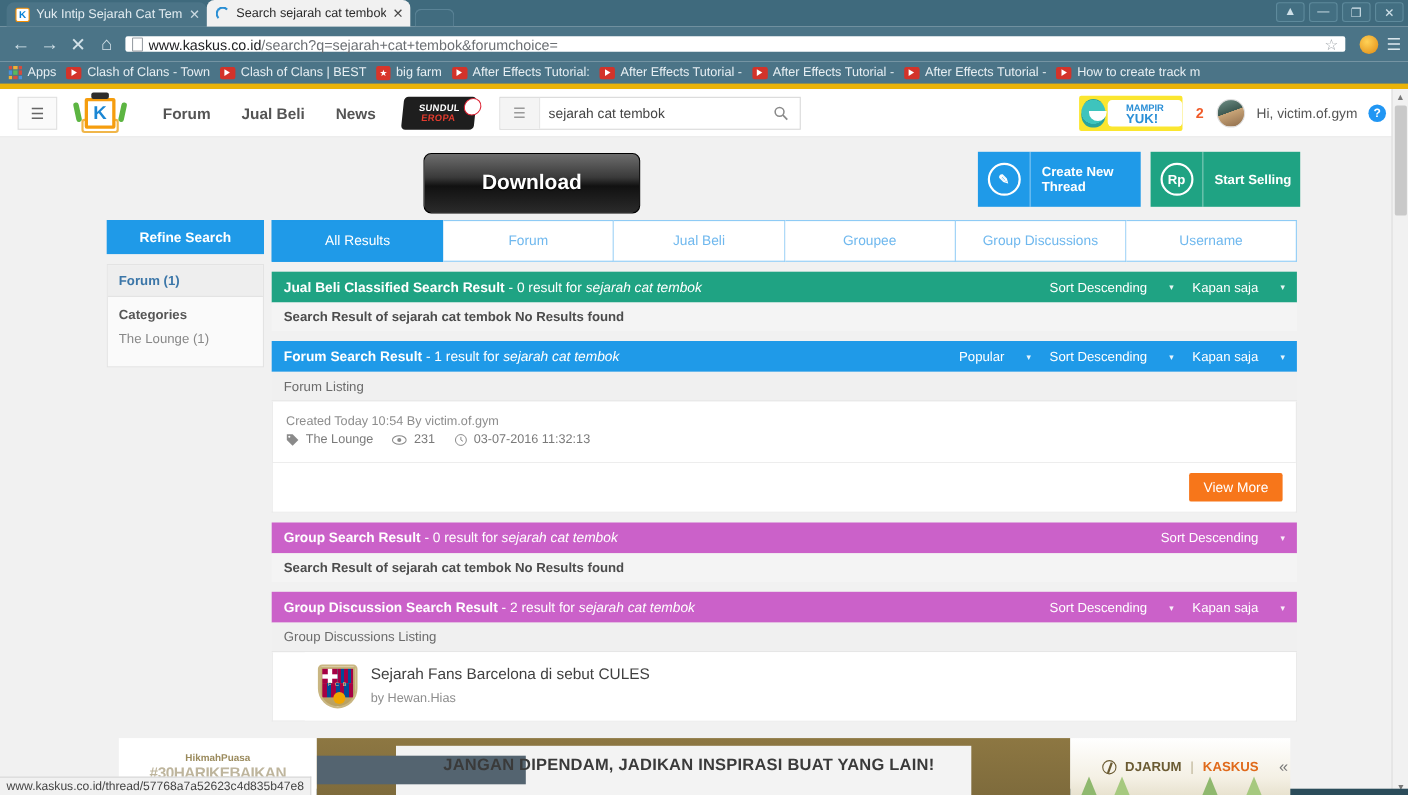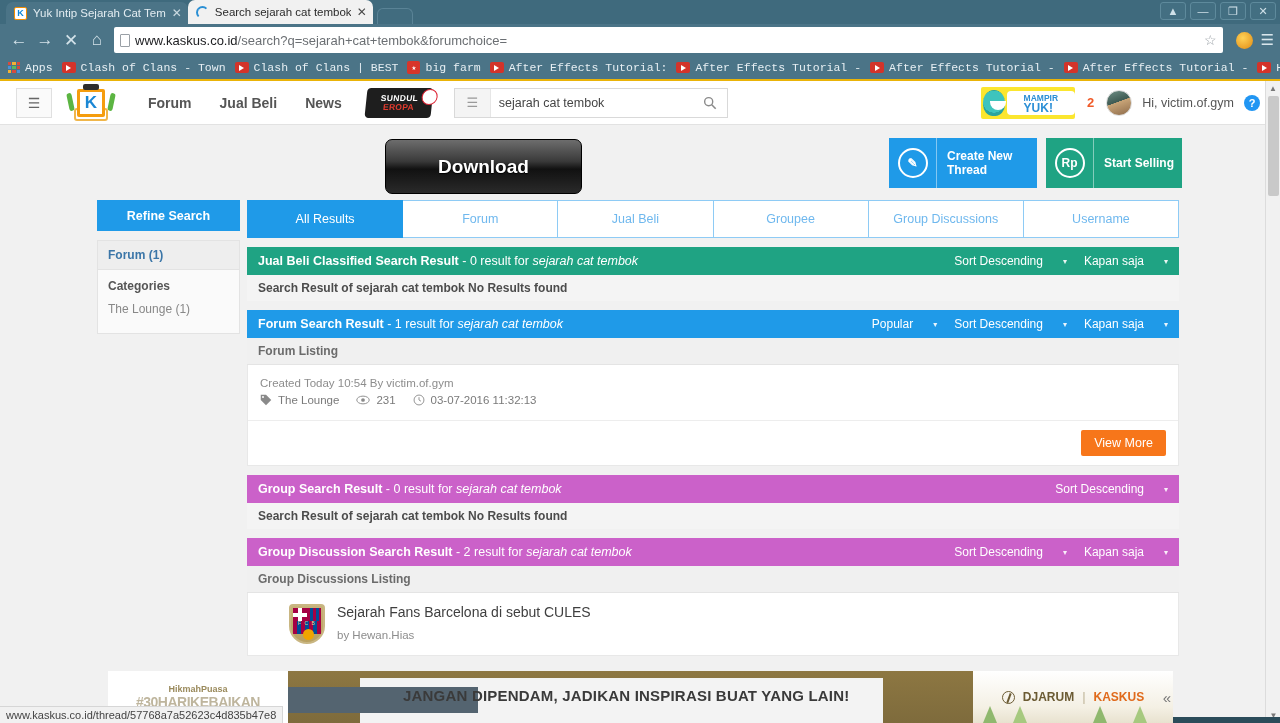--- a/index.html
+++ b/index.html
@@ -61,21 +61,21 @@
   .navbar {
     height: 32px; background: #4b7487;
     display: flex; align-items: center; gap: 0px;
     padding: 0 6px;
   }
   .navbtn {
     width: 26px; height: 26px; display: flex; align-items: center; justify-content: center;
     color: #d3e2e9; font-size: 17px;
   }
   .urlbar {
-    flex: 1; height: 26px; background: #ffffff; border-radius: 2px;
+    flex: 1; height: 14px; background: #ffffff; border-radius: 2px;
     display: flex; align-items: center; padding: 0 6px; gap: 5px;
     margin: 0 6px 0 4px;
     font-size: 13px; color: #222;
   }
   .url-doc-icon {
     width: 10px; height: 13px; border: 1px solid #9aa0a6; border-radius: 1px;
     background: #fff; position: relative; flex: 0 0 10px;
   }
   .url-text { flex: 1; white-space: nowrap; overflow: hidden; }
   .url-text .dom { color: #202124; }
@@ -85,22 +85,21 @@
     width: 17px; height: 17px; border-radius: 50%;
     background: radial-gradient(circle at 40% 35%, #ffd257, #e08a12);
     margin-left: 7px; flex: 0 0 17px;
   }
   .menu-icon { color: #d9e6ec; font-size: 15px; margin-left: 8px; }
 
   .bookmarks {
     height: 25px; background: #4b7487;
     display: flex; align-items: center; gap: 0px;
     padding: 0 8px; overflow: hidden; font-size: 11.5px; color: #e7eff3;
-    border-bottom: 2px solid #eab308;
-    font-family: Liberation Mono, monospace;
+    border-bottom: 5px solid #eab308;
   }
   .bm { display: flex; align-items: center; gap: 5px; padding: 0 9px 0 0; white-space: nowrap; }
   .bm-apps-grid {
     width: 12px; height: 12px; flex: 0 0 12px;
     display: grid; grid-template-columns: repeat(3,1fr); grid-template-rows: repeat(3,1fr); gap: 1px;
   }
   .bm-apps-grid i { background: #d64b3e; }
   .bm-apps-grid i:nth-child(2){background:#f2b134;}
   .bm-apps-grid i:nth-child(4){background:#4a90d9;}
   .bm-apps-grid i:nth-child(5){background:#5cb85c;}
@@ -271,21 +270,21 @@
   .rb-head.purple { background: #cb61c9; }
   .rb-head b { font-weight: bold; }
   .rb-head i { font-style: italic; }
   .rb-head .hl-rest { font-weight: normal; }
   .rb-sorts { margin-left: auto; display: flex; gap: 17px; align-items: center; font-size: 12px; }
   .rb-sort { display: flex; align-items: center; gap: 20px; }
   .caret { font-size: 8px; opacity: .9; }
 
   .rb-sub {
     background: #f0f0f0; border-bottom: 1px solid #e4e4e4;
-    padding: 6px 11px; font-size: 12px; color: #6b6b6b; font-weight: bold;
+    padding: 6px 11px; font-size: 12px; color: #6b6b6b; font-weight: normal;
   }
   .rb-noresult {
     background: #f4f4f4; padding: 6px 11px; font-size: 12px; color: #4c4c4c; font-weight: bold;
   }
   .rb-list { background: #fff; border: 1px solid #e8e8e8; border-top: none; }
   .thread-item { padding: 12px 12px 14px 12px; border-bottom: 1px solid #ededed; }
   .thread-title { font-size: 14.5px; color: #3f3f3f; margin-bottom: 6px; }
   .thread-meta { font-size: 11.5px; color: #8d8d8d; margin-bottom: 5px; }
   .thread-stats { display: flex; align-items: center; gap: 17px; font-size: 11.5px; color: #7a7a7a; }
   .tstat { display: flex; align-items: center; gap: 6px; }

